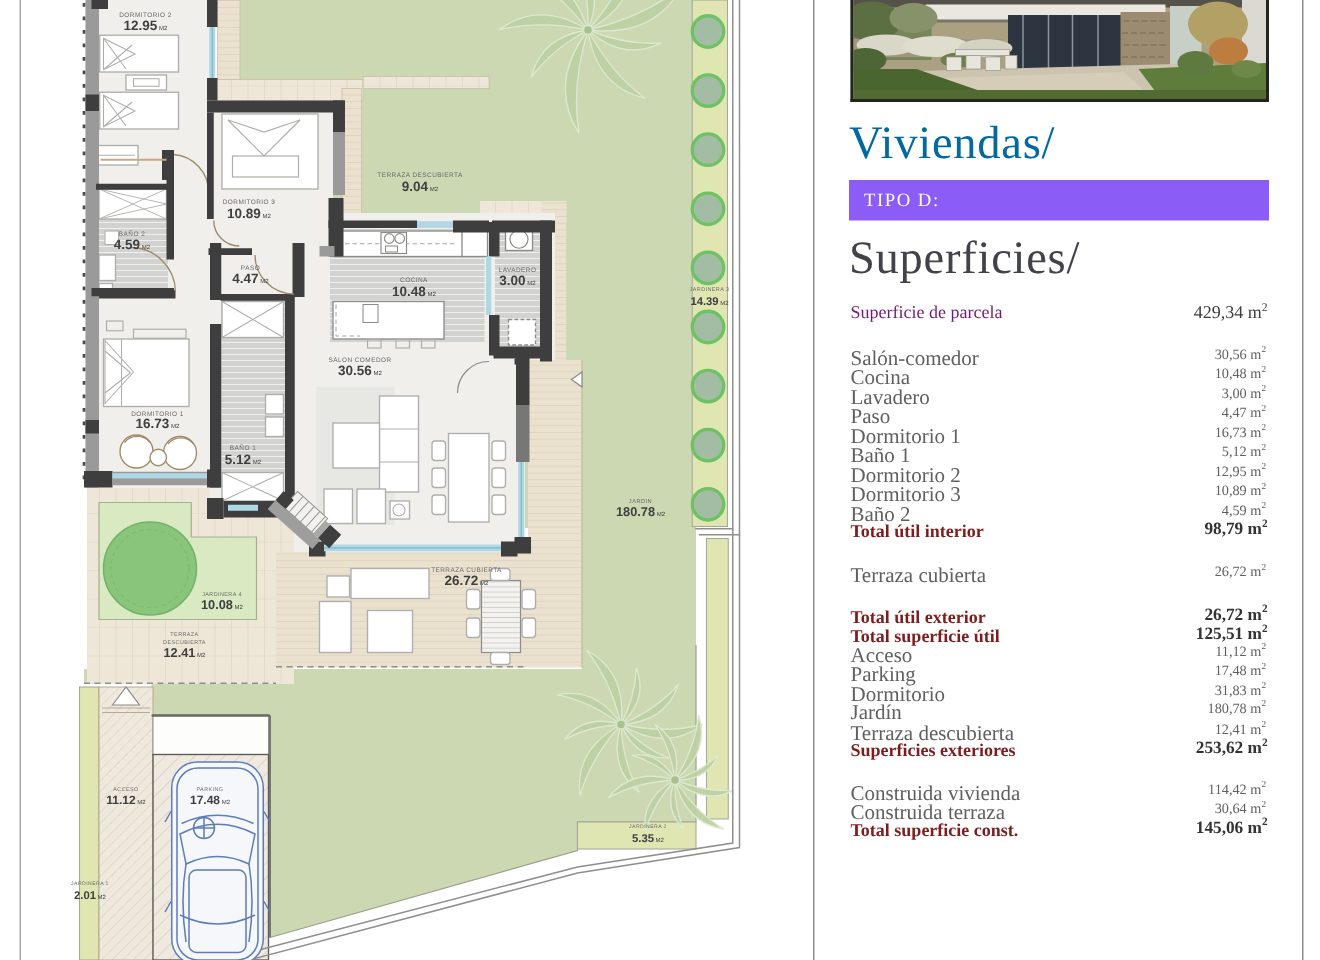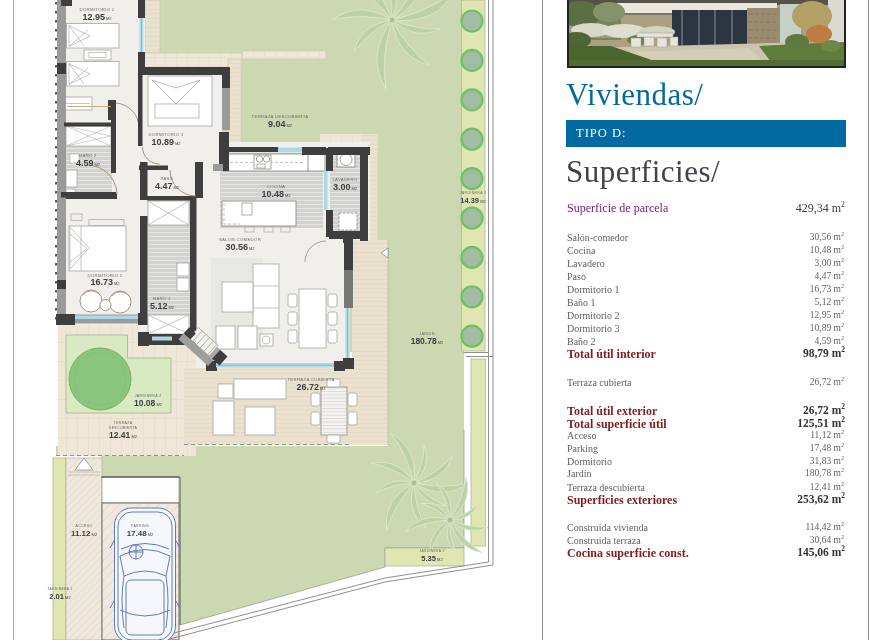--- a/index.html
+++ b/index.html
@@ -1,19 +1,19 @@
 <!DOCTYPE html>
 <html><head><meta charset="utf-8">
 <style>
 html,body{margin:0;padding:0;width:880px;height:640px;background:#fff;overflow:hidden;}
 *{box-sizing:border-box;}
 body{font-family:"Liberation Serif", serif;position:relative;}
 .abs{position:absolute;}
 .row{position:absolute;left:567px;width:278px;height:13px;}
-.row .n{position:absolute;left:0;top:0;color:#606060;font-size:10px;}
+.row .n{position:absolute;left:0;top:0;color:#606060;font-size:14px;}
 .row .v{position:absolute;right:1px;top:0;color:#606060;font-size:9.5px;}
 .row.b .n{color:#7f1d1d;font-size:12px;font-weight:bold;}
 .row.b .v{color:#333;font-size:11.5px;font-weight:bold;right:0;}
 sup{font-size:65%;vertical-align:super;line-height:0;}
 </style></head>
 <body>
 
 <div class="abs" style="left:13px;top:0;width:1px;height:640px;background:#a8a8a8;"></div>
 
 <svg class="abs" style="left:0;top:0" width="540" height="640" viewBox="0 0 540 640">
@@ -335,21 +335,21 @@
         <rect x="101" y="37" width="8" height="9"></rect>
 <rect x="68" y="33" width="36" height="4"></rect>
 </g>
 <ellipse cx="243" cy="16" rx="20" ry="15" fill="#b2a065"></ellipse>
 <ellipse cx="250" cy="34" rx="13" ry="9" fill="#bd7c40"></ellipse>
 <ellipse cx="228" cy="42" rx="12" ry="8" fill="#5e7a40"></ellipse>
 <ellipse cx="262" cy="46" rx="10" ry="6" fill="#6d8849"></ellipse>
 </svg>
 </div>
 <div class="abs" style="left:566px;top:77px;font-size:31px;color:#0369a1;letter-spacing:0.5px;">Viviendas/</div>
-<div class="abs" style="left:566px;top:120px;width:280px;height:27px;background:#0369a1;">
+<div class="abs" style="left:566px;top:120px;width:280px;height:27px;background:#8b5cf6;">
  <span style="position:absolute;left:10px;top:6px;color:#fdfdf8;font-size:12.5px;letter-spacing:1px;">TIPO D:</span>
 </div>
 <div class="abs" style="left:566px;top:154px;font-size:31px;color:#42424a;letter-spacing:0.5px;">Superficies/</div>
 
 <div class="row" style="top:201px;">
     <span class="n" style="color:#701a75;font-size:12px;">Superficie de parcela</span>
     <span class="v" style="color:#3d3d3d;font-size:12px;right:0;">429,34 m<sup>2</sup></span>
   </div>
 
 <div class="row" style="top:232px;">
@@ -433,15 +433,15 @@
 
 <div class="row" style="top:522px;">
     <span class="n">Construida vivienda</span>
     <span class="v">114,42 m<sup>2</sup></span>
   </div>
 <div class="row" style="top:535px;">
     <span class="n">Construida terraza</span>
     <span class="v">30,64 m<sup>2</sup></span>
   </div>
 <div class="row b" style="top:546px;">
-    <span class="n">Cocina superficie const.</span>
+    <span class="n">Total superficie const.</span>
     <span class="v">145,06 m<sup>2</sup></span>
   </div>
 
 </body></html>

